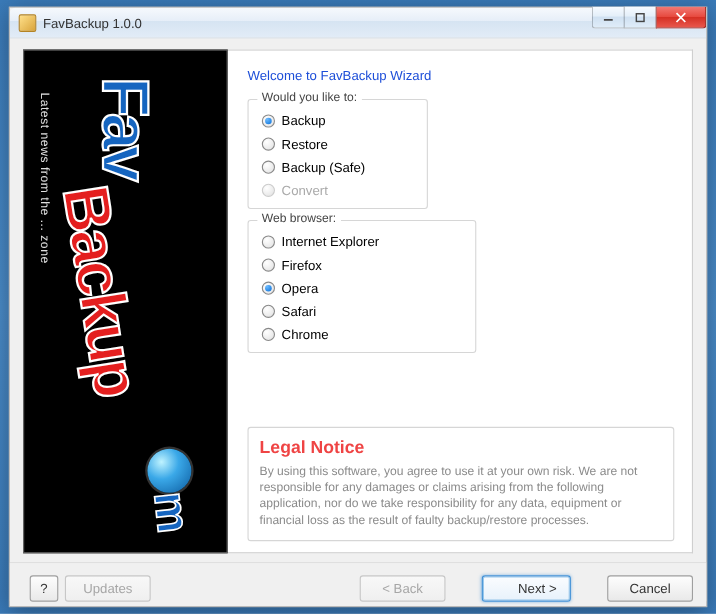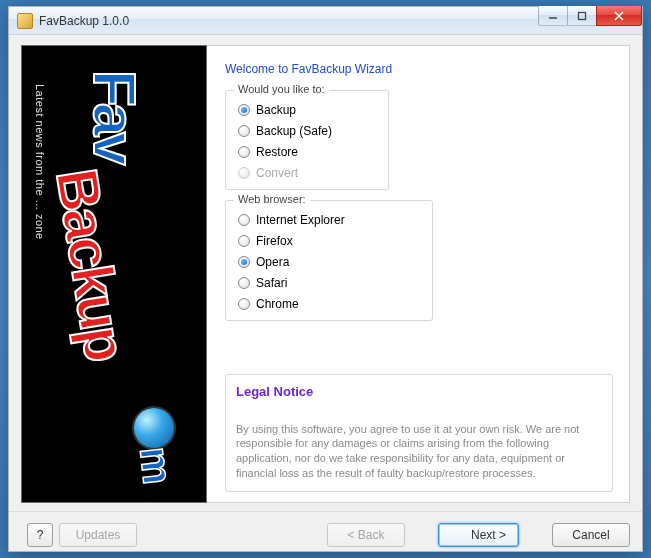--- a/index.html
+++ b/index.html
@@ -218,23 +218,23 @@
   .legal {
     border: 1px solid #d6d6d6;
     border-radius: 3px;
     padding: 8px 10px 10px 10px;
     color: #8b8b8b;
     font-size: 11px;
     line-height: 1.35;
   }
   .legal .legal-title {
     font-weight: 700;
-    color: #6d28d9;
-    margin-bottom: 21px;
-    font-size: 13px;
+    color: #ef4444;
+    margin-bottom: 3px;
+    font-size: 16px;
   }
 
   .footer {
     height: 40px;
     border-top: 1px solid #ddd;
     padding: 7px 12px 0 12px;
     display: flex;
     align-items: center;
     background: #f0f0f0;
     border-bottom-left-radius: 5px;
@@ -314,25 +314,25 @@
 
       <div class="group" style="width:164px">
         <div class="group-label">Would you like to:</div>
         <div id="actions">
             <div class="radio-row">
               <div class="radio checked"></div>
               <span>Backup</span>
             </div>
             <div class="radio-row">
               <div class="radio"></div>
+              <span>Restore</span>
+            </div>
+            <div class="radio-row">
+              <div class="radio"></div>
               <span>Backup (Safe)</span>
-            </div>
-            <div class="radio-row">
-              <div class="radio"></div>
-              <span>Restore</span>
             </div>
             <div class="radio-row disabled">
               <div class="radio disabled"></div>
               <span>Convert</span>
             </div>
           </div>
       </div>
 
       <div class="group" style="width:208px">
         <div class="group-label">Web browser:</div>

